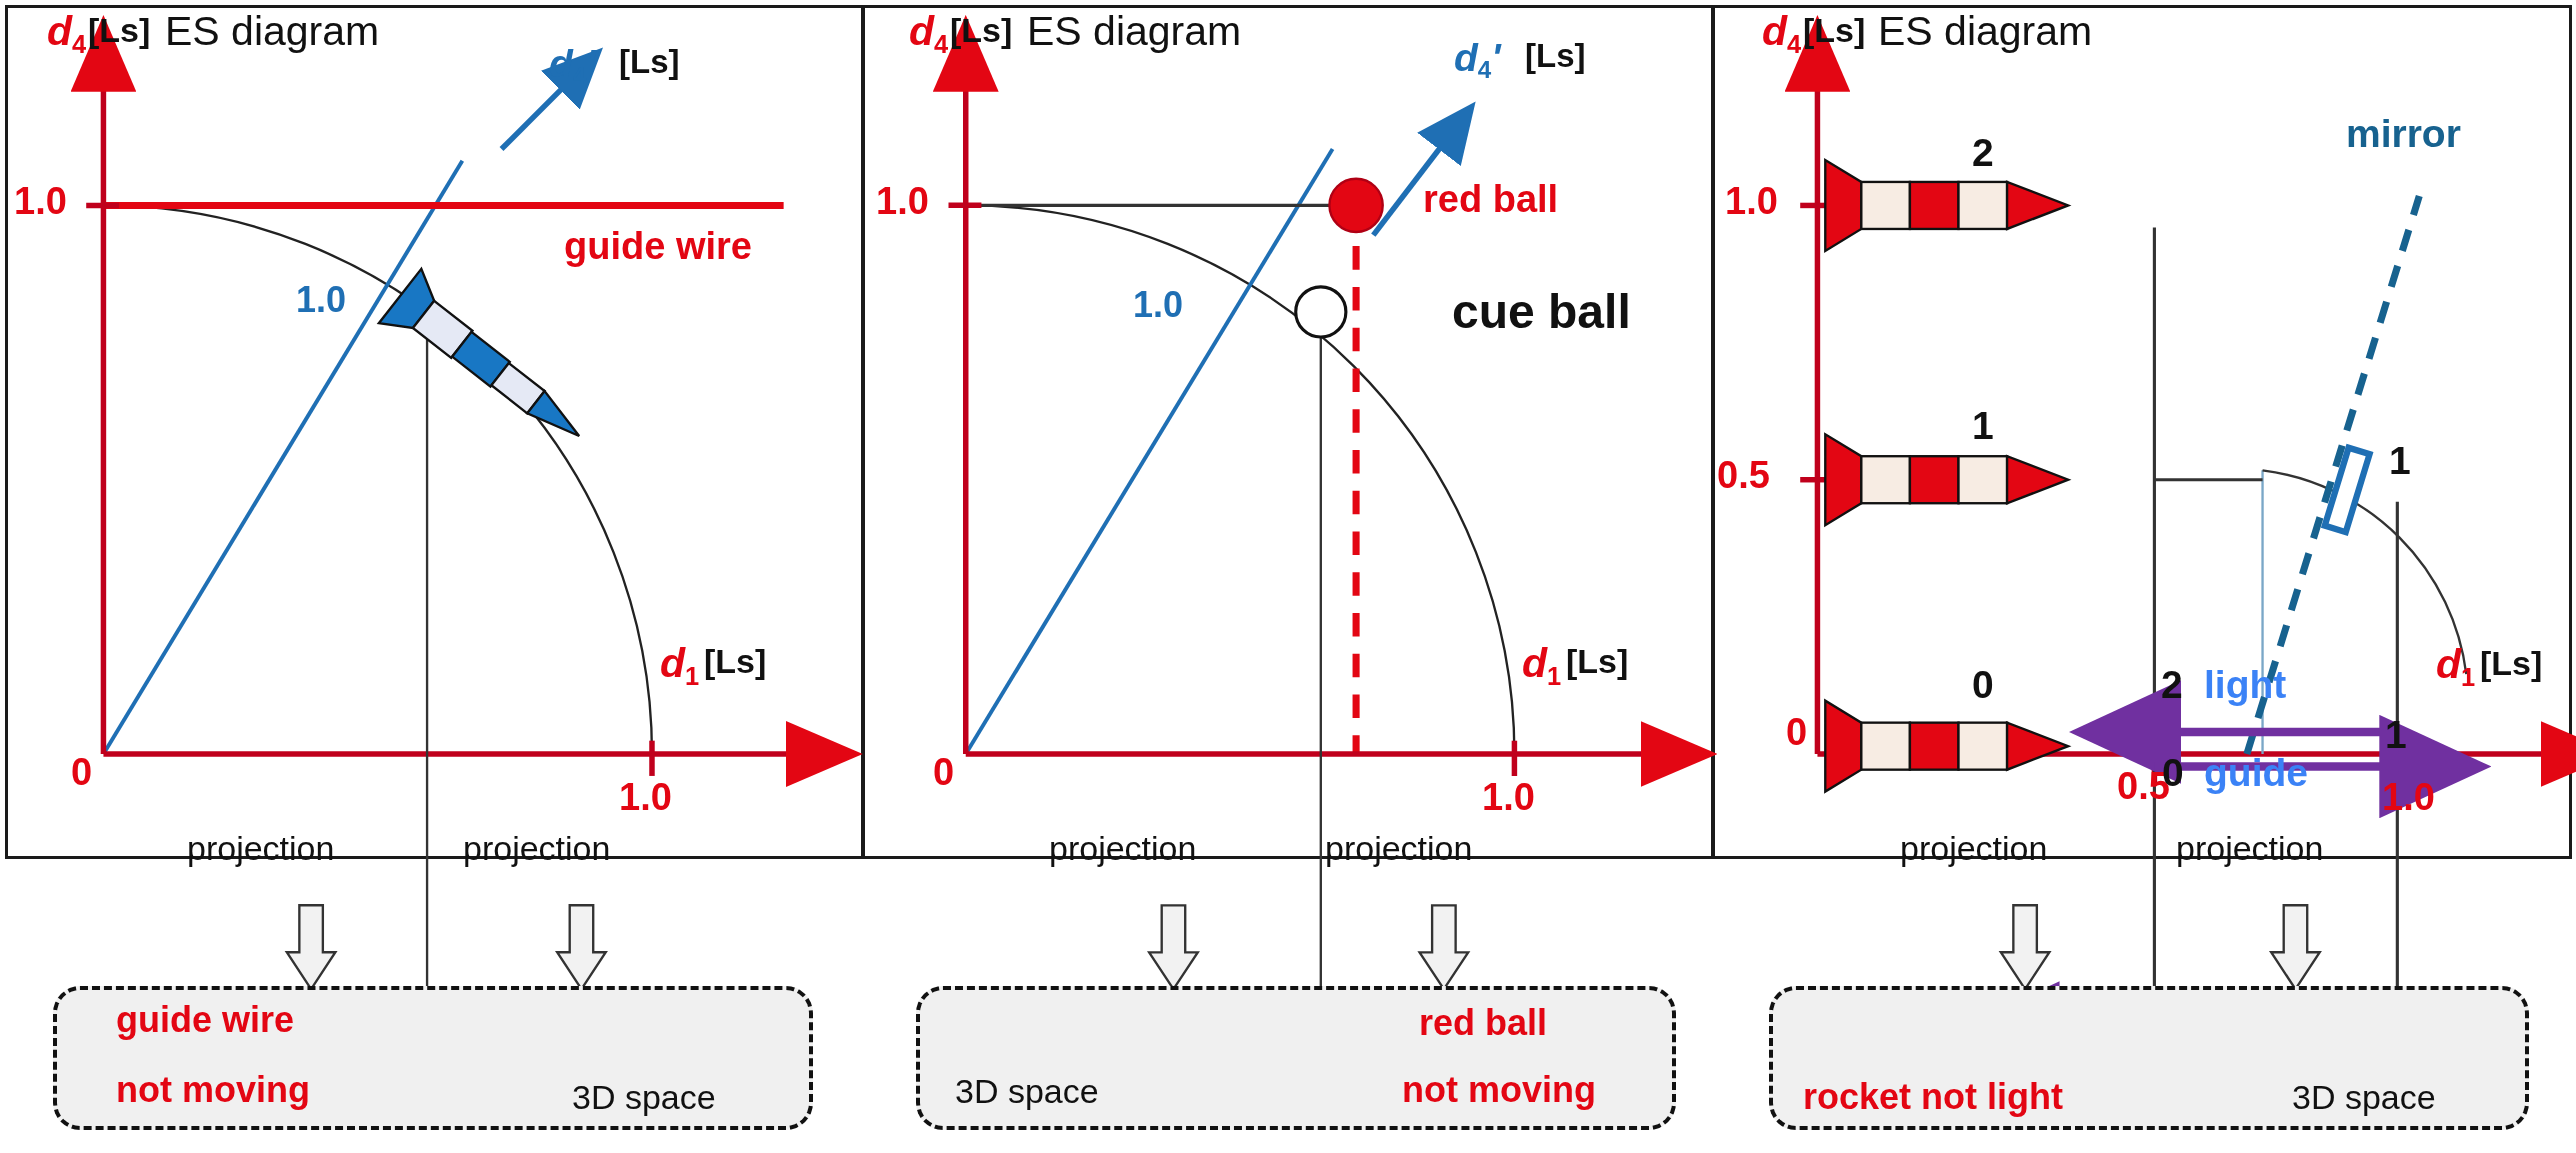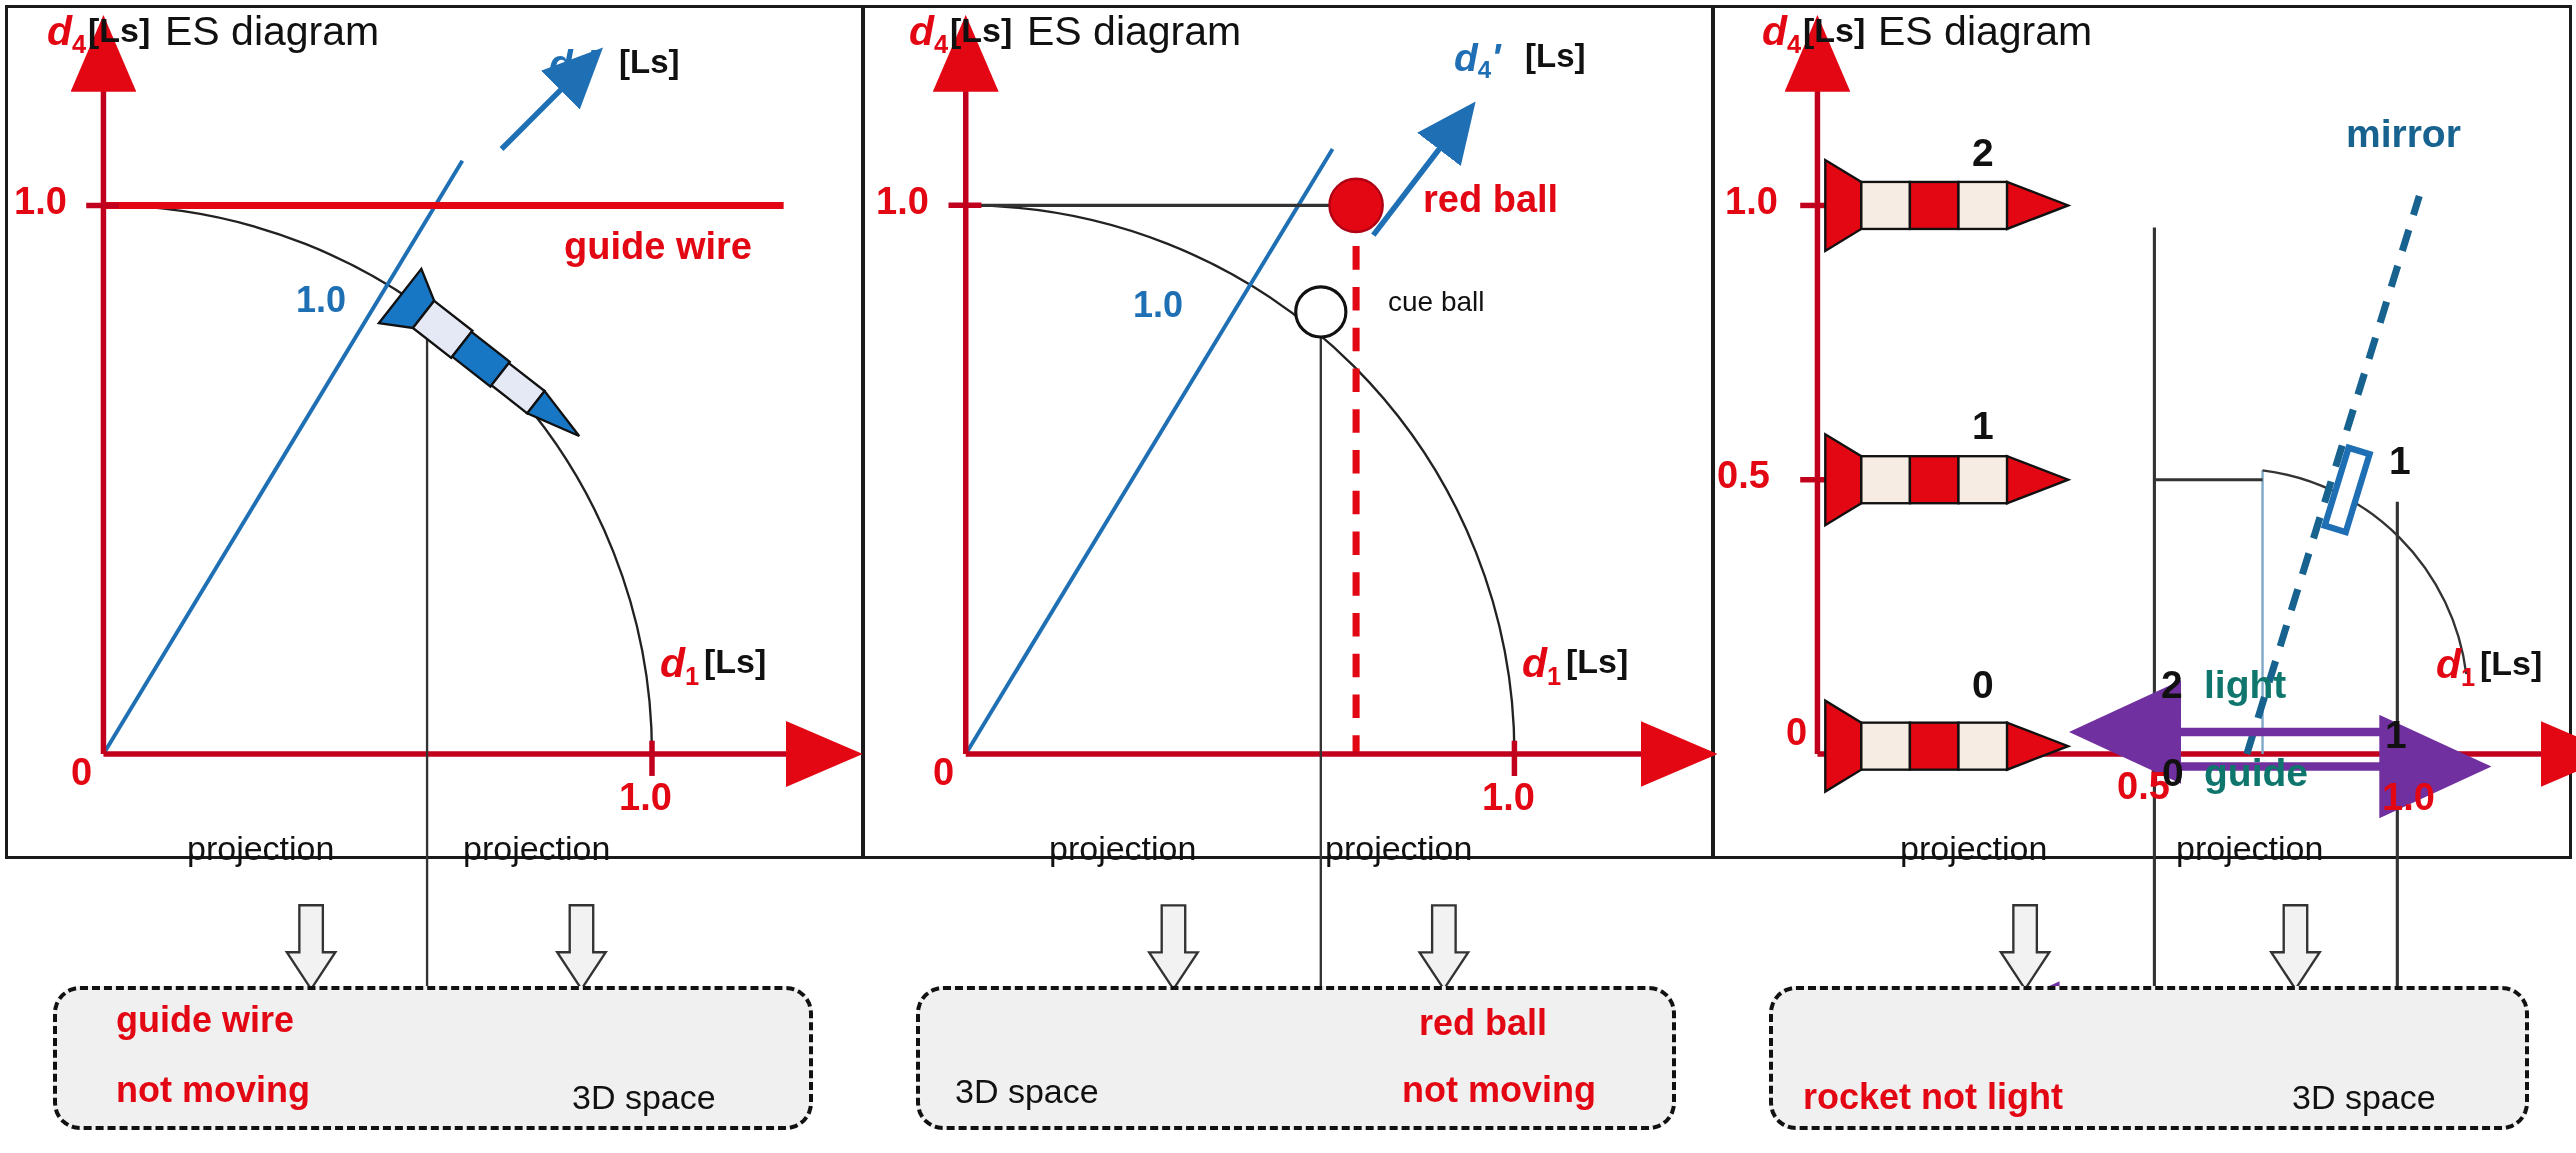--- a/index.html
+++ b/index.html
@@ -6,21 +6,21 @@
   body{font-family:"Liberation Sans",sans-serif;}
   #root{position:relative;width:2576px;height:1153px;overflow:hidden;background:#fff;}
   .panelframe{position:absolute;border:3.9px solid #1a1a1a;box-sizing:border-box;background:#fff;}
   .vdiv{position:absolute;background:#1a1a1a;}
   svg{position:absolute;top:0;left:0;overflow:visible;}
   .lbl{position:absolute;white-space:nowrap;line-height:1;}
   .red{color:#e30613;}
   .blue{color:#1f6fb4;}
   .darkblue{color:#17628f;text-align:center;}
   .black{color:#111;}
-  .purple{color:#0f766e;}
+  .purple{color:#3b82f6;}
   .bold{font-weight:bold;}
   .ital{font-style:italic;}
   .sub{font-size:0.62em;vertical-align:-0.30em;font-style:normal;font-weight:bold;}
   .callout{position:absolute;border:4.7px dashed #111;border-radius:27px;background:#f0f0f0;box-sizing:border-box;}
 </style>
 </head>
 <body>
 
 <div id="root">
 
@@ -138,21 +138,21 @@
   </svg>
 
   <div class="lbl bold ital red" style="left:909px;top:11px;font-size:41px;"><span><span>d</span><span class="sub">4</span></span></div>
   <div class="lbl bold black" style="left:950px;top:12.5px;font-size:34px;"><span>[Ls]</span></div>
   <div class="lbl black" style="left:1027px;top:11px;font-size:41px;"><span>ES diagram</span></div>
   <div class="lbl bold ital blue" style="left:1454px;top:38px;font-size:39px;"><span><span>d</span><span class="sub">4</span><span>'</span></span></div>
   <div class="lbl bold black" style="left:1525px;top:39px;font-size:33px;"><span>[Ls]</span></div>
   <div class="lbl bold red" style="left:876px;top:182px;font-size:38px;"><span>1.0</span></div>
   <div class="lbl bold red" style="left:1423px;top:180px;font-size:38px;"><span>red ball</span></div>
   <div class="lbl bold blue" style="left:1133px;top:287px;font-size:36px;"><span>1.0</span></div>
-  <div class="lbl black" style="left:1388px;top:288px;font-size:28px;"><span>cue ball</span></div>
+  <div class="lbl black" style="left:1452px;top:288px;font-size:48px;font-weight:bold;"><span>cue ball</span></div>
   <div class="lbl bold ital red" style="left:1522px;top:643px;font-size:41px;"><span><span>d</span><span class="sub">1</span></span></div>
   <div class="lbl bold black" style="left:1566px;top:644px;font-size:34px;"><span>[Ls]</span></div>
   <div class="lbl bold red" style="left:933px;top:753px;font-size:38px;"><span>0</span></div>
   <div class="lbl bold red" style="left:1482px;top:778px;font-size:38px;"><span>1.0</span></div>
   <div class="lbl black" style="left:1049px;top:831px;font-size:34px;"><span>projection</span></div>
   <div class="lbl black" style="left:1325px;top:831px;font-size:34px;"><span>projection</span></div>
 
   <div class="callout" style="left:916px;top:986px;width:760px;height:144px;"></div>
   <div class="lbl black" style="left:955px;top:1074px;font-size:34px;"><span>3D space</span></div>
   <div class="lbl bold red" style="left:1419px;top:1005px;font-size:36px;"><span>red ball</span></div>

